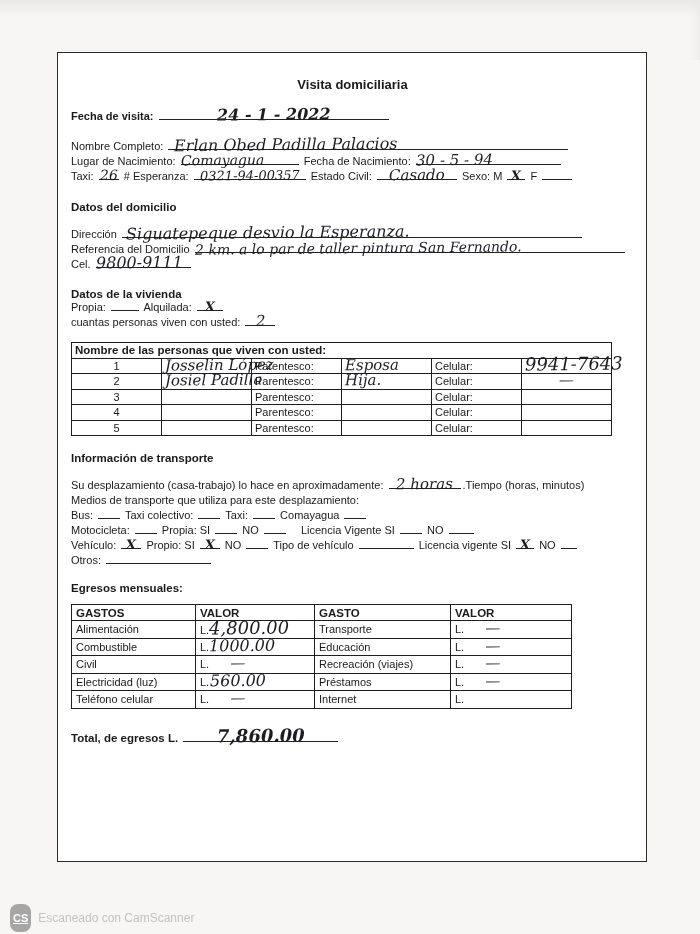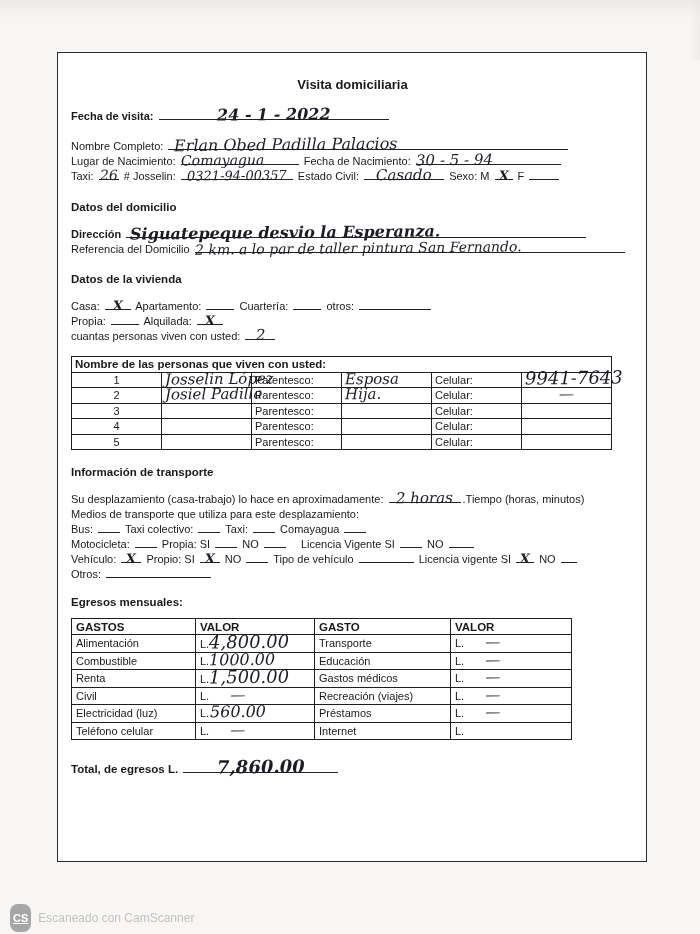--- a/index.html
+++ b/index.html
@@ -106,53 +106,47 @@
   </div>
   <div class="row">
     <span>Lugar de Nacimiento:</span>
     <span class="ul" style="width:118px;text-align:left;"><span class="hw hw14">Comayagua</span></span>
     <span>Fecha de Nacimiento:</span>
     <span class="ul" style="width:145px;text-align:left;"><span class="hw hw15">30 - 5 - 94</span></span>
   </div>
   <div class="row">
     <span>Taxi:</span>
     <span class="ul" style="width:20px;"><span class="hw hw14">26</span></span>
-    <span># Josselin:</span>
+    <span># Esperanza:</span>
     <span class="ul" style="width:112px;"><span class="hw hw13">0321-94-00357</span></span>
     <span>Estado Civil:</span>
     <span class="ul" style="width:80px;"><span class="hw hw15">Casado</span></span>
     <span>Sexo: M</span>
     <span class="ul" style="width:18px;"><span class="hw mark">X</span></span>
     <span>F</span>
     <span class="ul" style="width:30px;"></span>
   </div>
 
   <div class="sec" style="margin-top:17px;">Datos del domicilio</div>
 
-  <div class="row" style="margin-top:14px;font-weight:bold;">
+  <div class="row" style="margin-top:14px;">
     <span>Dirección</span>
     <span class="ul" style="width:460px;text-align:left;"><span class="hw hw16" style="padding-left:4px;">Siguatepeque desvio la Esperanza.</span></span>
   </div>
   <div class="row">
     <span>Referencia del Domicilio</span>
     <span class="ul" style="width:430px;text-align:left;"><span class="hw hw14">2 km. a lo par de taller pintura San Fernando.</span></span>
   </div>
+  <div class="row">
+    <span>Cel.</span>
+    <span class="ul" style="width:95px;text-align:left;"><span class="hw hw16">9800-9111</span></span>
+  </div>
 
   <div class="sec" style="margin-top:16px;">Datos de la vivienda</div>
 
-  <div class="row" style="margin-top:14px;">
-    <span>Casa:</span>
-    <span class="ul" style="width:26px;"><span class="hw mark">X</span></span>
-    <span>Apartamento:</span>
-    <span class="ul" style="width:28px;"></span>
-    <span>Cuartería:</span>
-    <span class="ul" style="width:28px;"></span>
-    <span>otros:</span>
-    <span class="ul" style="width:72px;"></span>
-  </div>
   <div class="row">
     <span>Propia:</span>
     <span class="ul" style="width:28px;"></span>
     <span>Alquilada:</span>
     <span class="ul" style="width:26px;"><span class="hw mark">X</span></span>
   </div>
   <div class="row">
     <span>cuantas personas viven con usted:</span>
     <span class="ul" style="width:30px;"><span class="hw hw15">2</span></span>
   </div>
@@ -271,26 +265,20 @@
       <td>Transporte</td>
       <td class="val"><span>L.</span><span class="hw hw15">—</span></td>
     </tr>
     <tr>
       <td>Combustible</td>
       <td class="val"><span>L.</span><span class="hw hw16">1000.00</span></td>
       <td>Educación</td>
       <td class="val"><span>L.</span><span class="hw hw15">—</span></td>
     </tr>
     <tr>
-      <td>Renta</td>
-      <td class="val"><span>L.</span><span class="hw hw18">1,500.00</span></td>
-      <td>Gastos médicos</td>
-      <td class="val"><span>L.</span><span class="hw hw15">—</span></td>
-    </tr>
-    <tr>
       <td>Civil</td>
       <td class="val"><span>L.</span><span class="hw hw15">—</span></td>
       <td>Recreación (viajes)</td>
       <td class="val"><span>L.</span><span class="hw hw15">—</span></td>
     </tr>
     <tr>
       <td>Electricidad (luz)</td>
       <td class="val"><span>L.</span><span class="hw hw16">560.00</span></td>
       <td>Préstamos</td>
       <td class="val"><span>L.</span><span class="hw hw15">—</span></td>

